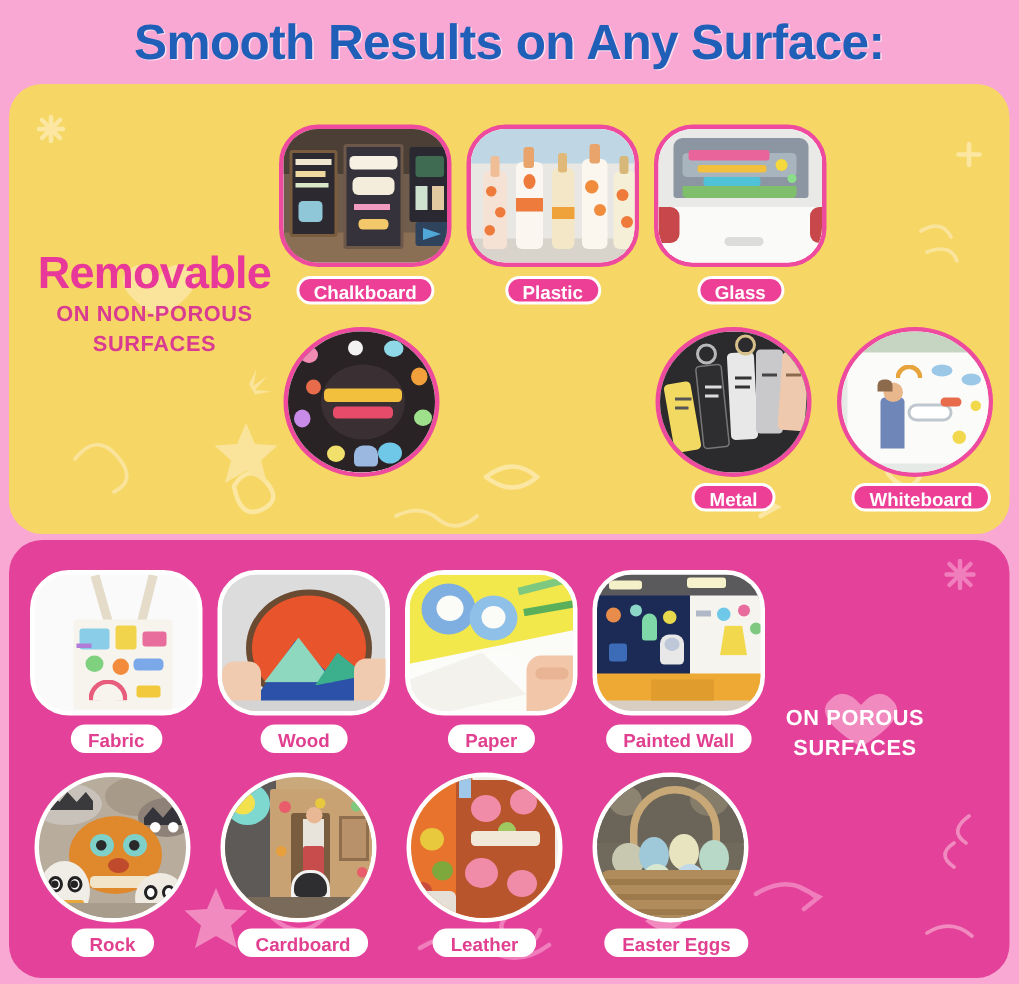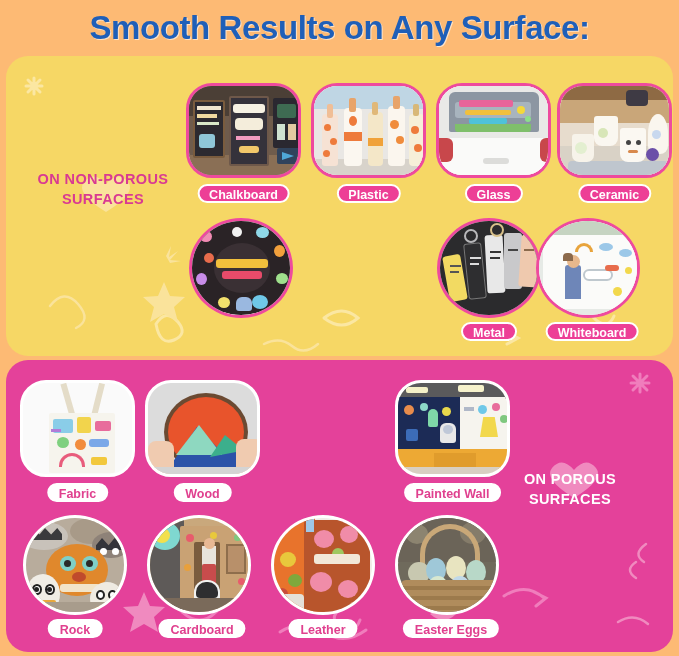--- a/index.html
+++ b/index.html
@@ -2,21 +2,21 @@
 <html><head>
 <meta charset="utf-8">
 <style>
   * { box-sizing: border-box; margin: 0; padding: 0; }
   html, body {
     width: 679px; height: 656px;
     background: #ffffff;
     font-family: "Liberation Sans", sans-serif;
     overflow: hidden;
   }
-  .page { position: relative; width: 679px; height: 656px; background: #fdba74; }
+  .page { position: relative; width: 679px; height: 656px; background: #f9a8d4; }
 
   
   .title-bar {
     position: absolute; top: 0; left: 0; width: 679px; height: 56px;
     display: flex; align-items: center; justify-content: center;
   }
   .title-text {
     font-size: 33px; font-weight: bold; color: #1F5FB8;
     letter-spacing: -0.4px; white-space: nowrap;
     text-shadow: 1px 1px 0 rgba(255,255,255,.6);
@@ -100,20 +100,21 @@
         <path d="M160 200 l5 -10 l-2 11 l9 -6 l-8 9 l11 1 l-11 2z"></path>
       </g>
       <g stroke="#FAE39B" stroke-width="2.5" fill="none" stroke-linecap="round">
         <path d="M608 98 q14 -8 20 4 M612 112 q16 -6 20 6"></path>
         <path d="M44 250 q14 -18 28 -2 q14 16 -2 24"></path>
         <path d="M258 288 q16 -8 28 2 q12 10 26 -2"></path>
       </g>
     </svg>
 
     <div class="side-caption cap-removable" style="top:112px">
+      <div class="cap-main pink">Removable</div>
       <div class="cap-sub pink">ON NON-POROUS</div>
       <div class="cap-sub pink">SURFACES</div>
     </div>
 
     <div class="cell" style="left:180px; top:27px; width:115px; height:120px;">
       <div class="thumb thumb-rect" style="width:115px; height:95px;">
         <div class="art" style="background:#6F5C4C;">
           <div class="bar" style="left:0;top:0;width:100%;height:34%;background:#4B3F36;"></div>
           <div class="bar" style="left:0;bottom:0;width:100%;height:22%;background:#8A6F55;"></div>
           <div class="bar" style="left:4px;top:14px;width:32px;height:58px;background:#2C2A30;border:2px solid #7A5C3E;border-radius:2px;"></div>
@@ -181,43 +182,20 @@
           <div class="bar" style="left:16px;top:38px;width:76px;height:8px;background:#7FBF6B;border-radius:0 0 3px 3px;"></div>
           <div class="bar" style="left:0;top:52px;width:115px;height:43px;background:#FAFAF9;border-radius:0 0 22px 22px;"></div>
           <div class="bar" style="left:44px;top:72px;width:26px;height:6px;background:#DCDCDA;border-radius:3px;"></div>
           <div class="bar" style="left:0;top:52px;width:14px;height:24px;background:#C8474B;border-radius:0 6px 6px 0;"></div>
           <div class="bar" style="left:101px;top:52px;width:14px;height:24px;background:#C8474B;border-radius:6px 0 0 6px;"></div>
         </div>
       </div>
       <div class="pill pill-pink" style="top:101px;">Glass</div>
     </div>
 
-    <div class="cell" style="left:551px; top:27px; width:115px; height:120px;">
-      <div class="thumb thumb-rect" style="width:115px; height:95px;">
-        <div class="art" style="background:#E7DCCD;">
-          <div class="bar" style="left:0;top:0;width:100%;height:42%;background:#C9A679;"></div>
-          <div class="bar" style="left:0;top:0;width:100%;height:16%;background:#8E6A44;"></div>
-          <div class="bar" style="left:66px;top:4px;width:22px;height:16px;background:#3E3A44;border-radius:4px;"></div>
-          <div class="bar" style="left:0;top:60px;width:115px;height:35px;background:#D9D2C6;border-radius:0 0 22px 22px;"></div>
-          <div class="bar" style="left:8px;bottom:0;width:100px;height:14px;background:#BFC6CE;border-radius:4px;"></div>
-          <div class="bar" style="left:34px;top:30px;width:24px;height:30px;background:#FAF7F0;border-radius:3px 3px 8px 8px;"></div>
-          <div class="blob" style="left:38px;top:42px;width:10px;height:10px;background:#D8E6B8;"></div>
-          <div class="bar" style="left:60px;top:42px;width:26px;height:34px;background:#FBF8F2;border-radius:3px 3px 8px 8px;"></div>
-          <div class="blob" style="left:66px;top:54px;width:5px;height:5px;background:#444;"></div>
-          <div class="blob" style="left:76px;top:54px;width:5px;height:5px;background:#444;"></div>
-          <div class="bar" style="left:68px;top:64px;width:10px;height:3px;background:#D8894C;border-radius:2px;"></div>
-          <div class="bar" style="left:12px;top:48px;width:22px;height:28px;background:#F7F3EA;border-radius:3px 3px 7px 7px;"></div>
-          <div class="blob" style="left:15px;top:56px;width:12px;height:12px;background:#E3EFD0;"></div>
-          <div class="bar" style="left:88px;top:28px;width:20px;height:40px;background:#FAF6EE;border-radius:50% 50% 8px 8px;"></div>
-          <div class="blob" style="left:92px;top:44px;width:9px;height:9px;background:#C8D8EE;"></div>
-          <div class="blob" style="left:86px;top:62px;width:13px;height:13px;background:#6B4FA8;"></div>
-        </div>
-      </div>
-      <div class="pill pill-pink" style="top:101px;">Ceramic</div>
-    </div>
 
     <div class="cell" style="left:183px; top:162px; width:110px; height:120px;">
       <div class="thumb thumb-circ" style="width:104px; height:100px;">
         <div class="art" style="background:#EFD8DF;">
           <div class="blob" style="left:-4px;top:-2px;width:106px;height:96px;background:#2A2326;"></div>
           <div class="blob" style="left:22px;top:22px;width:56px;height:50px;background:#3A3034;"></div>
           <div class="bar" style="left:24px;top:38px;width:52px;height:9px;background:#F2C03C;border-radius:3px;"></div>
           <div class="bar" style="left:30px;top:50px;width:40px;height:8px;background:#E84B6A;border-radius:3px;"></div>
           <div class="blob" style="left:8px;top:10px;width:12px;height:11px;background:#F28CB4;"></div>
           <div class="blob" style="left:64px;top:6px;width:13px;height:11px;background:#8FD8E8;"></div>
@@ -251,21 +229,21 @@
           <div class="bar" style="left:30px;top:42px;width:9px;height:2px;background:#DDD;"></div>
           <div class="bar" style="left:50px;top:30px;width:11px;height:2px;background:#333;"></div>
           <div class="bar" style="left:50px;top:36px;width:10px;height:2px;background:#333;"></div>
           <div class="bar" style="left:68px;top:28px;width:10px;height:2px;background:#444;"></div>
           <div class="bar" style="left:84px;top:28px;width:10px;height:2px;background:#8B6A4C;"></div>
         </div>
       </div>
       <div class="pill pill-pink" style="top:104px; left:52px;">Metal</div>
     </div>
 
-    <div class="cell" style="left:530px; top:162px; width:112px; height:120px;text-decoration:underline;">
+    <div class="cell" style="left:552px; top:162px; width:112px; height:120px;text-decoration:underline;">
       <div class="thumb thumb-circ" style="width:104px; height:100px;">
         <div class="art" style="background:#E6EAE6;">
           <div class="bar" style="left:0;top:0;width:104px;height:22px;background:#C6D4C2;"></div>
           <div class="bar" style="left:4px;top:14px;width:96px;height:74px;background:#FBFBF9;border-radius:4px;"></div>
           <div class="bar" style="left:26px;top:44px;width:16px;height:34px;background:#6E86B8;border-radius:3px 3px 0 0;"></div>
           <div class="blob" style="left:28px;top:34px;width:13px;height:13px;background:#E8B88C;"></div>
           <div class="bar" style="left:24px;top:32px;width:10px;height:8px;background:#8C6A4C;border-radius:4px 4px 0 0;"></div>
           <div class="bar" style="left:44px;top:48px;width:30px;height:12px;background:#FFFFFF;border:2px solid #BFC8CE;border-radius:6px;"></div>
           <div class="bar" style="left:66px;top:44px;width:14px;height:6px;background:#E86C4C;border-radius:3px;"></div>
           <div class="blob" style="left:36px;top:22px;width:18px;height:9px;border:3px solid #E8A43C;border-bottom:none;border-radius:9px 9px 0 0;background:transparent;"></div>
@@ -335,20 +313,38 @@
           <div class="bar" style="left:28px;top:42px;width:46px;height:30px;background:#8ED8C0;clip-path:polygon(0 100%,50% 0,100% 100%);"></div>
           <div class="bar" style="left:62px;top:52px;width:34px;height:22px;background:#3CAF8C;clip-path:polygon(0 100%,44% 0,100% 70%);"></div>
           <div class="bar" style="left:0;top:58px;width:26px;height:39px;background:#F0CBB0;border-radius:8px;"></div>
           <div class="bar" style="left:88px;top:56px;width:27px;height:41px;background:#F0CBB0;border-radius:8px;"></div>
           <div class="bar" style="left:0;top:84px;width:115px;height:13px;background:#D4D4D4;"></div>
         </div>
       </div>
       <div class="pill pill-white" style="top:103px;">Wood</div>
     </div>
 
+    <div class="cell" style="left:264px; top:20px; width:115px; height:122px;">
+      <div class="thumb thumb-rect-w" style="width:115px; height:97px;">
+        <div class="art" style="background:#FBFBF8;">
+          <div class="bar" style="left:0;top:0;width:115px;height:62px;background:#F2E84C;clip-path:polygon(0 0,100% 0,100% 58%,0 96%);"></div>
+          <div class="blob" style="left:8px;top:6px;width:36px;height:34px;background:#7FAFE0;"></div>
+          <div class="blob" style="left:18px;top:14px;width:18px;height:17px;background:#FBFBF8;"></div>
+          <div class="blob" style="left:40px;top:14px;width:32px;height:30px;background:#8FC0E8;"></div>
+          <div class="blob" style="left:48px;top:21px;width:16px;height:15px;background:#FBFBF8;"></div>
+          <div class="bar" style="left:72px;top:4px;width:40px;height:5px;background:#7FC87F;transform:rotate(-14deg);"></div>
+          <div class="bar" style="left:76px;top:20px;width:34px;height:5px;background:#5BAF5B;transform:rotate(-10deg);"></div>
+          <div class="bar" style="left:0;top:48px;width:115px;height:49px;background:#FCFCFA;clip-path:polygon(0 34%,56% 4%,86% 54%,0 100%);"></div>
+          <div class="bar" style="left:0;top:52px;width:78px;height:45px;background:#F3F2EC;clip-path:polygon(0 40%,62% 0,100% 62%,0 100%);"></div>
+          <div class="bar" style="left:78px;top:54px;width:37px;height:43px;background:#F2C6A8;border-radius:10px 4px 0 0;"></div>
+          <div class="bar" style="left:84px;top:62px;width:22px;height:8px;background:#E8B494;border-radius:4px;"></div>
+        </div>
+      </div>
+      <div class="pill pill-white" style="top:103px;">Paper</div>
+    </div>
 
     <div class="cell" style="left:389px; top:20px; width:115px; height:122px;">
       <div class="thumb thumb-rect-w" style="width:115px; height:97px;">
         <div class="art" style="background:#F2EFE8;">
           <div class="bar" style="left:0;top:0;width:115px;height:16px;background:#5A5A5C;"></div>
           <div class="bar" style="left:8px;top:4px;width:22px;height:6px;background:#F4F0C8;border-radius:2px;"></div>
           <div class="bar" style="left:60px;top:2px;width:26px;height:7px;background:#F6F2CC;border-radius:2px;"></div>
           <div class="bar" style="left:0;top:14px;width:62px;height:54px;background:#1C2B56;"></div>
           <div class="blob" style="left:6px;top:22px;width:10px;height:10px;background:#E88C4C;"></div>
           <div class="blob" style="left:22px;top:20px;width:8px;height:8px;background:#8CD8C8;"></div>

